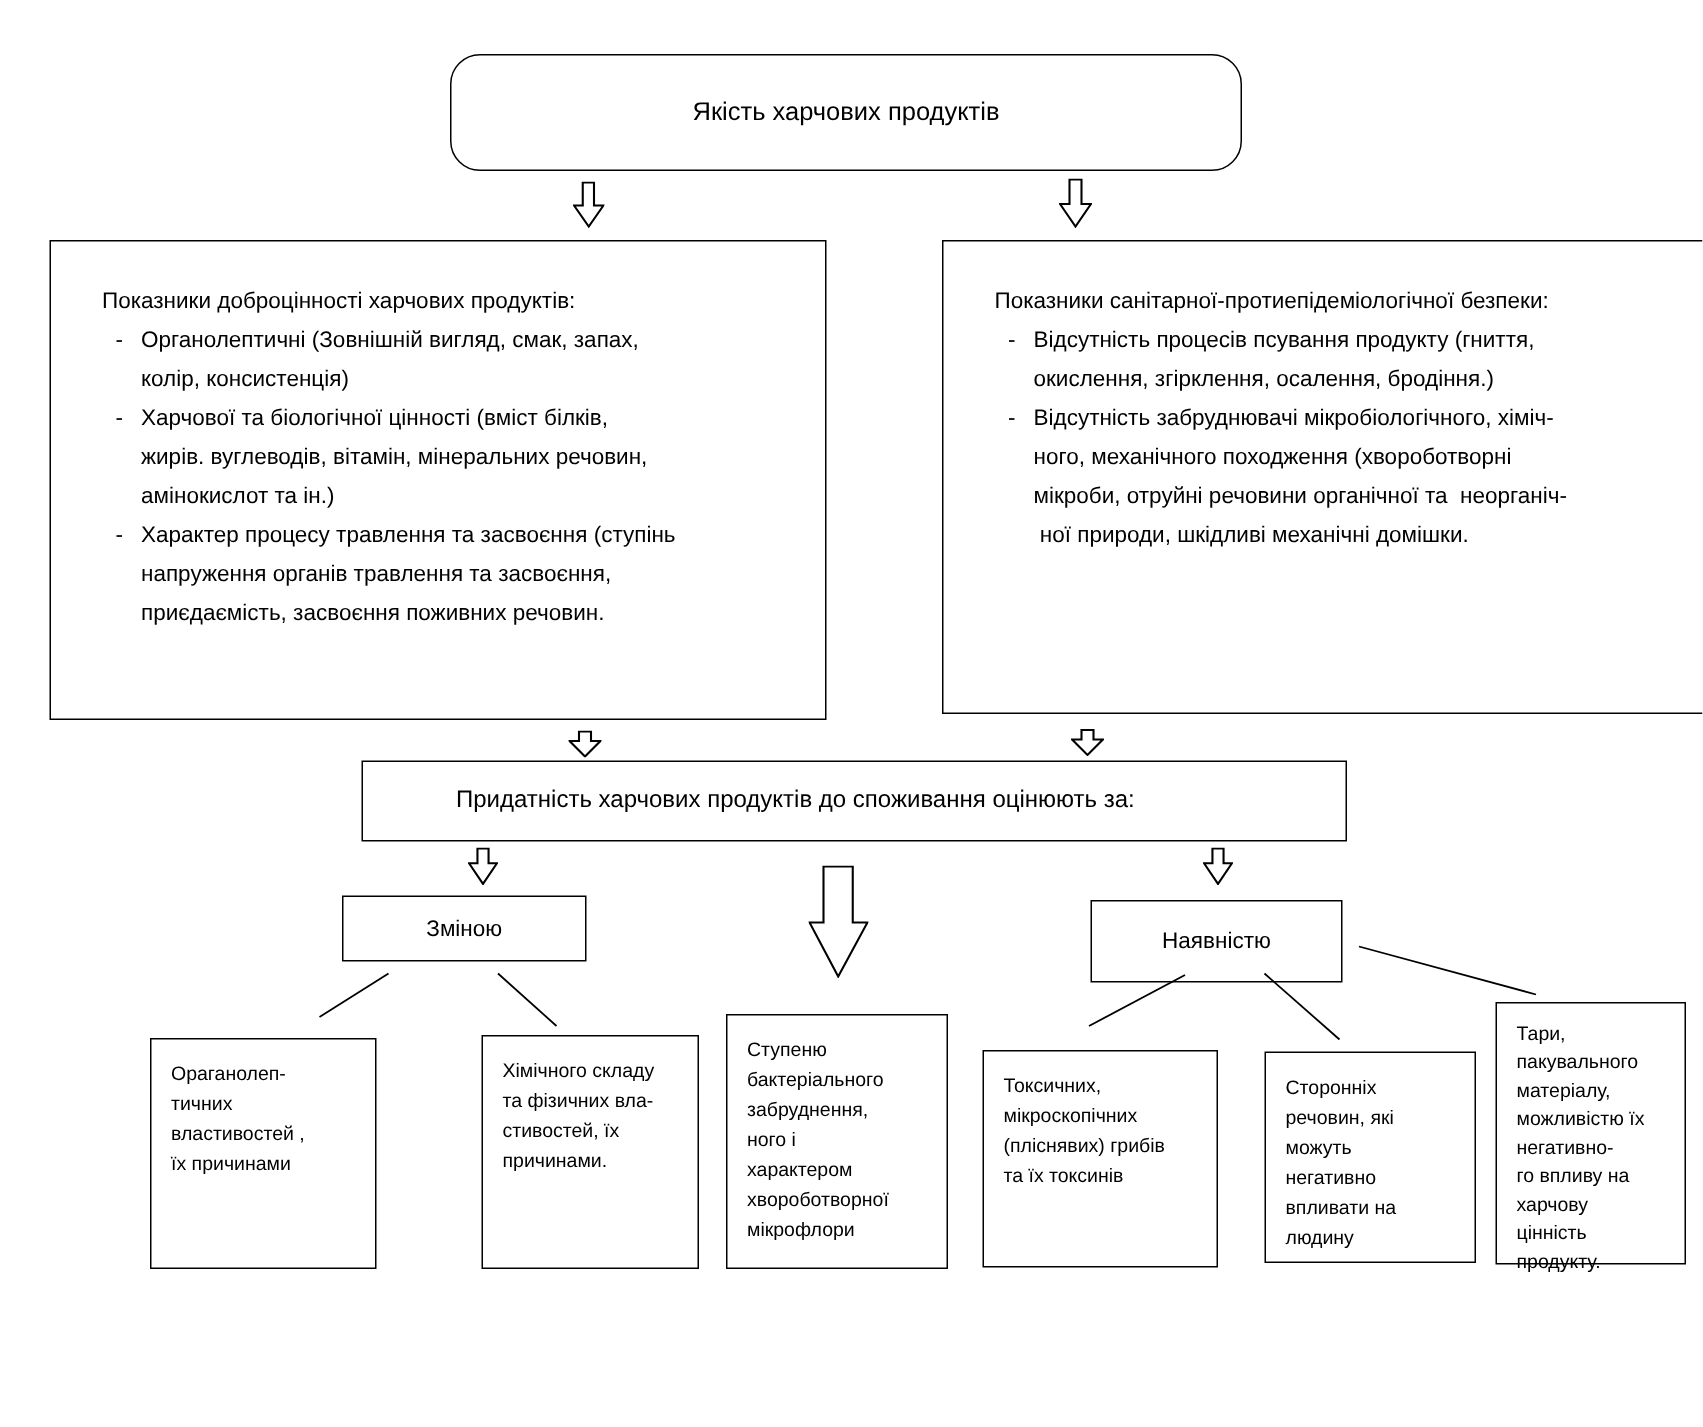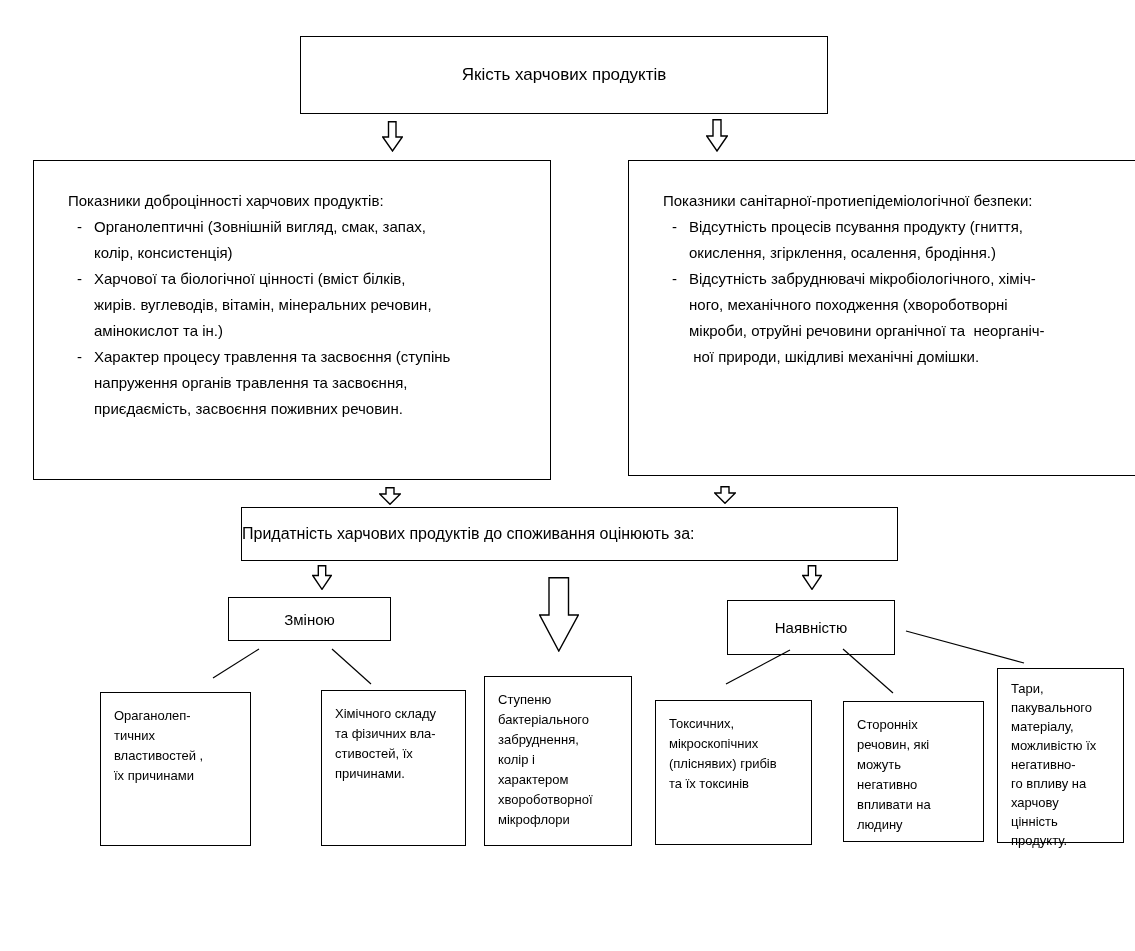--- a/index.html
+++ b/index.html
@@ -19,34 +19,36 @@
   .box{
     position:absolute;
     background:var(--bg);
     border:1px solid var(--border);
     box-sizing:border-box;
   }
   .top-box{
     left:300px;top:36px;width:528px;height:78px;
     display:flex;align-items:center;justify-content:center;
     font-size:17px;
+    border-radius:20px;
   }
   .big-box{
     width:518px;height:320px;
     padding:27px 16px 16px 34px;
     font-size:15px;line-height:26px;
   }
   .left-big{left:33px;top:160px;}
   .right-big{left:592px;top:160px;height:316px;margin-left:36px;}
   .bb-item{display:flex;}
   .dash{flex:0 0 26px;padding-left:9px;box-sizing:border-box;}
   .lines{white-space:pre;}
   .middle-box{
     left:241px;top:507px;width:657px;height:54px;
     display:flex;align-items:center;
+    padding-left:62px;
     font-size:16px;
   }
   .branch-box{
     display:flex;align-items:center;justify-content:center;
     font-size:15px;
   }
   .branch-left{left:228px;top:597px;width:163px;height:44px;}
   .branch-right{left:727px;top:600px;width:168px;height:55px;}
   .small-box{
     font-size:13px;line-height:20px;
@@ -143,21 +145,21 @@
     <line x1="906" y1="631" x2="1024" y2="663"></line>
   </svg>
 
   <div class="box small-box b1">
     <div class="lines"><div>Ораганолеп-</div><div>тичних</div><div>властивостей ,</div><div>їх причинами</div></div>
   </div>
   <div class="box small-box b2">
     <div class="lines"><div>Хімічного складу</div><div>та фізичних вла-</div><div>стивостей, їх</div><div>причинами.</div></div>
   </div>
   <div class="box small-box b3">
-    <div class="lines"><div>Ступеню</div><div>бактеріального</div><div>забруднення,</div><div>колір і</div><div>характером</div><div>хвороботворної</div><div>мікрофлори</div></div>
+    <div class="lines"><div>Ступеню</div><div>бактеріального</div><div>забруднення,</div><div>ного і</div><div>характером</div><div>хвороботворної</div><div>мікрофлори</div></div>
   </div>
   <div class="box small-box b4">
     <div class="lines"><div>Токсичних,</div><div>мікроскопічних</div><div>(пліснявих) грибів</div><div>та їх токсинів</div></div>
   </div>
   <div class="box small-box b5">
     <div class="lines"><div>Сторонніх</div><div>речовин, які</div><div>можуть</div><div>негативно</div><div>впливати на</div><div>людину</div></div>
   </div>
   <div class="box small-box b6">
     <div class="lines"><div>Тари,</div><div>пакувального</div><div>матеріалу,</div><div>можливістю їх</div><div>негативно-</div><div>го впливу на</div><div>харчову</div><div>цінність</div><div>продукту.</div></div>
   </div>

